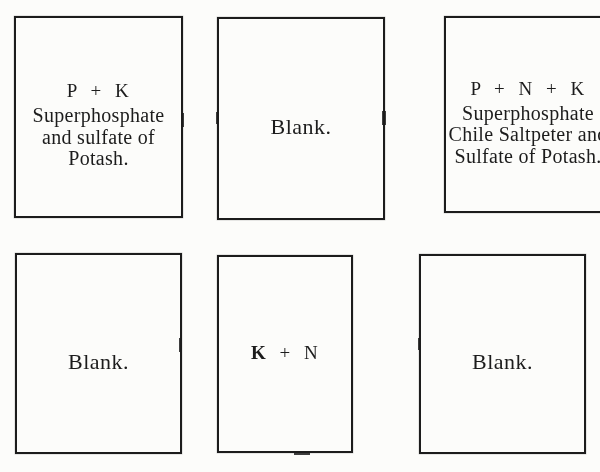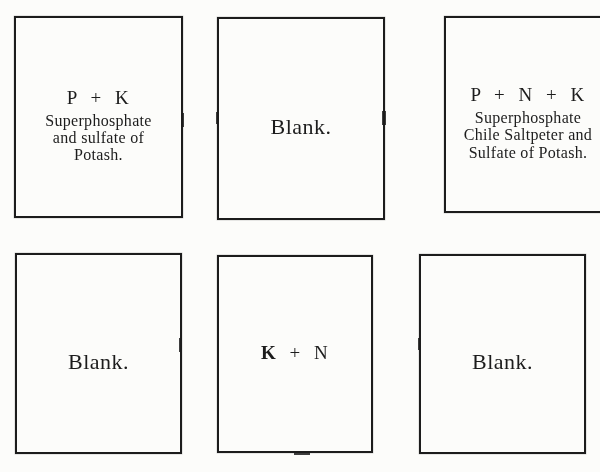--- a/index.html
+++ b/index.html
@@ -24,35 +24,35 @@
   .p5 .content{transform:translateY(2px);}
   .code{
     font-size:19px;
     letter-spacing:1.5px;
     word-spacing:6px;
     margin-bottom:3px;
     white-space:nowrap;
   }
   .p5 .code{margin-bottom:7px;}
   .label{
-    font-size:16px;
+    font-size:20px;
     line-height:1.08;
     letter-spacing:0.3px;
     white-space:pre-line;
   }
   .blank .label{font-size:22px;letter-spacing:0.5px;}
   .bold{font-weight:700;}
   .ink{position:absolute;background:var(--ink,#1c1c1c);opacity:0.85;}
 
   
   .p1{left:14px; top:16px;  width:169px; height:202px;}
   .p2{left:217px;top:17px;  width:168px; height:203px;}
   .p3{left:444px;top:16px;  width:168px; height:197px;}
   .p4{left:15px; top:253px; width:167px; height:201px;}
-  .p5{left:217px;top:255px; width:156px; height:198px;}
+  .p5{left:217px;top:255px; width:136px; height:198px;}
   .p6{left:419px;top:254px; width:167px; height:200px;}
 </style>
 </head>
 <body>
 
 <div class="canvas" style="--paper: #fcfcfa; --ink: #1c1c1c;">
 
   <div class="plot p1">
     <div class="content">
       <div class="code">P + K</div>

